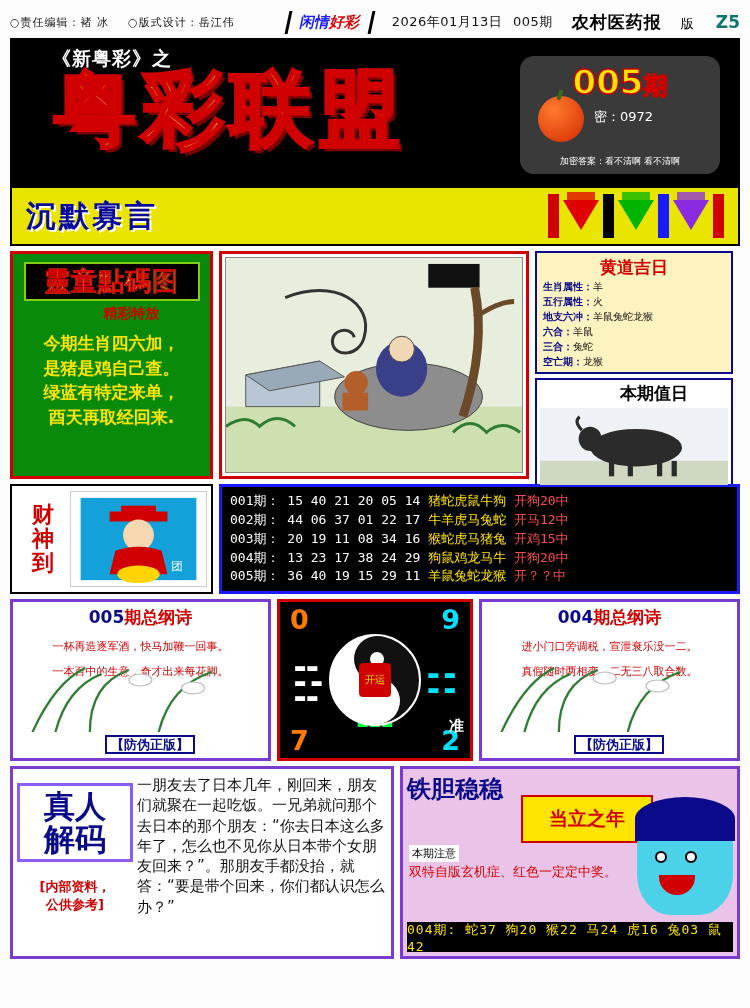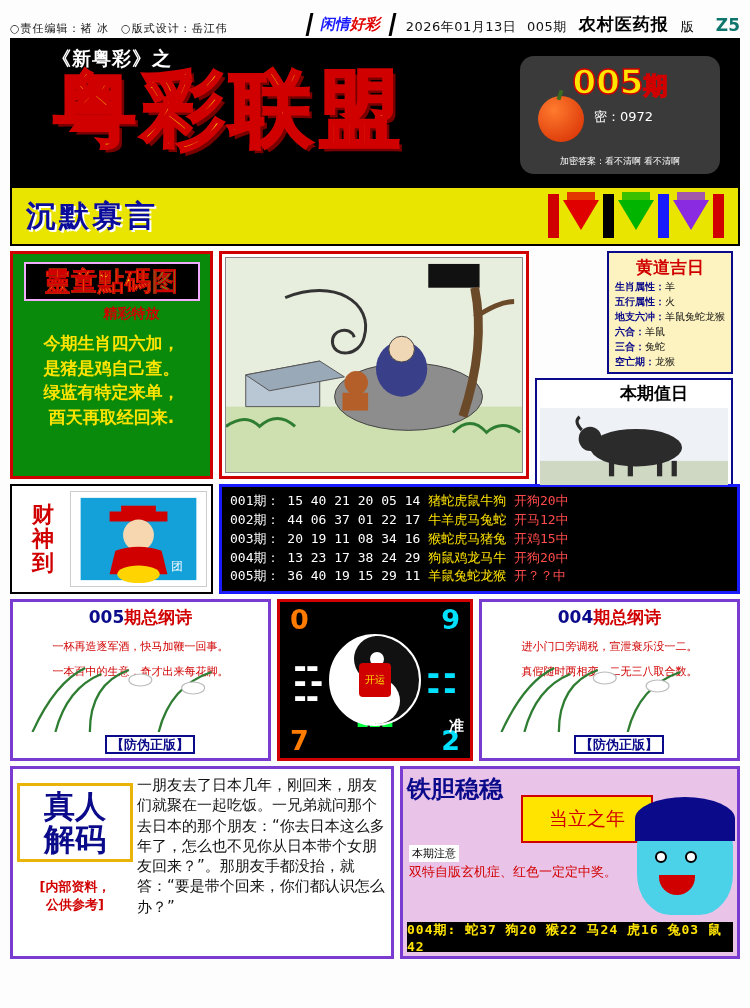--- a/index.html
+++ b/index.html
@@ -11,24 +11,24 @@
     overflow:hidden;
   }
   .page {
     position:relative;
     width:750px; height:1008px;
     background:#fdfdfd;
     padding:8px 10px;
   }
   
   .topbar {
-    display:flex; align-items:flex-end;
+    display:flex; align-items:center;
     height:28px;
     font-size:11px;
-    gap:12px;
+    gap:19px;
   }
   .topbar .credits { color:#111; letter-spacing:1px; }
   .slant {
     background:#ffffff;
     color:#000;
     font-weight:bold;
     font-size:15px;
     padding:2px 10px;
     border-left:3px solid #000;
     border-right:3px solid #000;
@@ -128,32 +128,32 @@
 
   
   .midwrap { display:flex; gap:6px; margin-top:5px; height:228px; }
   .leftcol {
     width:203px; background:#0a8a0a; border:3px solid #d00000;
     position:relative; padding-top:6px;
   }
   .lt-title {
     margin:2px auto 0; width:176px; text-align:center;
     font-size:26px; font-weight:bold; color:#ffe400;
-    background:#000; border:2px solid #f0abfc;
+    background:#000; border:2px solid #84cc16;
     -webkit-text-stroke:0.5px #d10000;
     letter-spacing:1px;
   }
   .lt-title span { color:#00ff3c; }
   .lt-sub { text-align:center; color:#d10000; font-weight:bold; font-size:14px; margin-top:4px;margin-left:40px; }
   .poem { margin-top:8px; text-align:center; color:#ffe400; font-size:17px; line-height:1.45; font-weight:bold; }
 
   .midcol { width:310px; border:3px solid #d00000; background:#fff; padding:3px; }
   .comic { width:100%; height:100%; background:#dfe7cf; position:relative; overflow:hidden; border:1px solid #888; }
 
-  .rightcol { width:198px; display:flex; flex-direction:column; gap:4px;align-items:flex-end; }
+  .rightcol { width:198px; display:flex; flex-direction:column; gap:4px; }
   .zodiac-box { border:2px solid #0a0a8a; background:#fdf3c0; padding:3px 6px; }
   .zodiac-title { text-align:center; color:#d10000; font-weight:bold; font-size:17px; }
   .zodiac-line { font-size:10px; color:#111; line-height:1.5; }
   .zodiac-line b { color:#0a0a8a; }
   .duty-box { border:2px solid #0a0a8a; background:#fff; flex:1; display:flex; flex-direction:column; }
   .duty-title { text-align:center; font-weight:bold; font-size:17px; padding-top:2px;padding-left:40px; }
   .duty-img { flex:1; background:#eef3f7; margin:3px; position:relative; }
 
   
   .numwrap { display:flex; gap:6px; margin-top:5px; height:110px; }
@@ -216,51 +216,50 @@
   .tg-l { left:14px; top:52%; transform:translateY(-50%); }
   .tg-r { right:14px; top:52%; transform:translateY(-50%); color:#00e0ff;}
   .tg-b { left:50%; bottom:26px; transform:translateX(-50%); color:#00ff3c;}
   .zhun { position:absolute; right:6px; bottom:22px; color:#fff; font-size:15px; font-weight:bold;}
 
   
   .bottomwrap { display:flex; gap:6px; margin-top:5px; height:193px; }
   .decodebox { flex:1; border:3px solid #7a3bd0; background:#fff; display:flex; padding:4px; }
   .decode-left { width:116px; text-align:center; }
   .decode-title {
-    border:3px solid #eab308; color:#0a0a8a; font-size:31px; font-weight:bold;
+    border:3px solid #8b5cf6; color:#0a0a8a; font-size:31px; font-weight:bold;
     line-height:1.05; padding:4px 0; margin-top:10px;
   }
   .decode-note { color:#d10000; font-size:13px; margin-top:16px; line-height:1.4; font-weight:bold;}
   .decode-text { flex:1; font-size:15px; line-height:1.35; color:#111; padding:2px 2px 0 4px; }
 
   .rightbottom { width:340px; border:3px solid #7a3bd0; background:#e9c4e8; position:relative; padding:4px;}
   .rb-title { color:#0a0a8a; font-size:24px; font-weight:bold; }
   .rb-burst {
     position:absolute; left:118px; top:26px; width:132px; height:48px;
     background:#ffe400; border:2px solid #d10000;
-    color:#d10000; font-size:19px; font-weight:normal;
+    color:#d10000; font-size:19px; font-weight:bold;
     display:flex; align-items:center; justify-content:center;
   }
   .rb-notice { position:absolute; left:6px; top:76px; font-size:11px; background:#fff; padding:1px 3px;}
   .rb-red { position:absolute; left:6px; top:94px; font-size:13px; color:#d10000; font-weight:normal;}
   .rb-sub { position:absolute; left:6px; top:120px; font-size:21px; font-weight:bold; color:#000; letter-spacing:1px;}
   .face {
     position:absolute; right:4px; top:30px; width:96px; height:116px;
     background:#4bd2e8; border-radius:40% 40% 35% 35%;
   }
   .face .hair { position:absolute; left:-2px; top:-2px; width:100px;height:44px;background:#0a0a8a;border-radius:50% 50% 0 0;}
   .face .eye { position:absolute; top:52px; width:12px;height:12px;background:#fff;border-radius:50%;border:2px solid #000;}
   .face .eye.l{ left:18px;} .face .eye.r{ left:48px;}
   .face .mouth{ position:absolute; left:22px; top:76px; width:36px;height:20px;background:#d10000;border-radius:0 0 18px 18px;}
   .rb-footer {
     position:absolute; left:4px; right:4px; bottom:4px; height:30px;
     background:#000; color:#ffe400; font-size:13px;
     display:flex; align-items:center; justify-content:center; letter-spacing:1px;
     font-family:"DejaVu Sans Mono", monospace;
-    font-weight:bold;
   }
   .grassimg{position:absolute;left:8px;bottom:26px;width:90%;height:70px;}
 </style>
 </head>
 <body>
 
 <div class="page">
 
   <div class="topbar">
     <div class="credits">○责任编辑：褚 冰</div>

